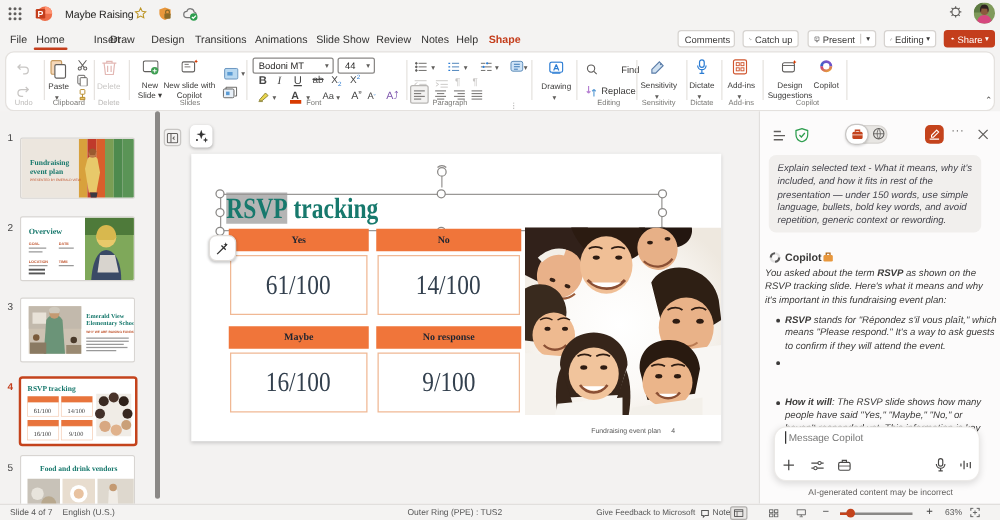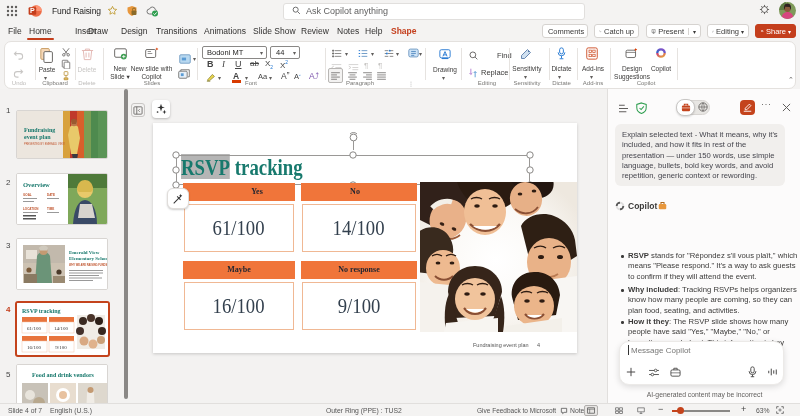--- a/index.html
+++ b/index.html
@@ -34,21 +34,21 @@
 .thumb { position:absolute; left:16px; width:92px; height:50px; background:#fff; border:1px solid #d8d5d2; border-radius:2px; overflow:hidden; }
 #scrollbar { position:absolute; left:124px; top:0px; width:4px; height:310px; background:#8a8886; border-radius:2px; }
 
 #canvas { position:absolute; left:128px; top:0; width:482px; height:314px; background:#f3f2f1; }
 #slide { position:absolute; left:25px; top:34px; width:424px; height:230px; background:#fff; box-shadow:0 1px 3px rgba(0,0,0,.18); }
 
 #copilot { position:absolute; left:607px; top:0; width:193px; height:314px; background:#fcfbfb; border-left:1px solid #e1dfdd; }
 .hdrtxt { font-family:"Liberation Serif",serif; font-weight:bold; font-size:8px; color:#1e2430; text-align:center; }
 .cellbody { border:1px solid #f0b894; display:flex; align-items:center; justify-content:center; }
 .cellbody span { font-family:"Liberation Serif",serif; font-size:22px; color:#33404e; transform:scaleX(.85); }
-.cp-txt { position:absolute; font-size:7.7px; color:#3b3a39; line-height:10.3px; }
+.cp-txt { position:absolute; font-size:7.7px; color:#3b3a39; line-height:10.3px;font-style:italic; }
 
 
 #statusbar { position:absolute; left:0; top:403px; width:800px; height:13px; background:#f4f3f2; border-top:1px solid #e1dfdd; font-size:6.8px; color:#555; }
 </style>
 </head>
 <body>
 
 <div id="topbar">
 
   <svg class="abs" style="left:6px;top:5px" width="12" height="12" viewBox="0 0 12 12">
@@ -64,41 +64,37 @@
         <circle cx="10" cy="10" r="1.2"></circle>
       </g>
   </svg>
 
   <svg class="abs" style="left:28px;top:4px" width="14" height="14" viewBox="0 0 14 14">
     <circle cx="8" cy="7" r="5.8" fill="#ed6c47"></circle>
     <path d="M8 1.2A5.8 5.8 0 0 1 13.8 7H8z" fill="#ff9473"></path>
     <rect x="0.6" y="3.2" width="7.6" height="7.6" rx="1" fill="#c43e1c"></rect>
     <text x="4.4" y="9.4" font-size="7" fill="#fff" font-weight="bold" text-anchor="middle" font-family="Liberation Sans">P</text>
   </svg>
-  <div class="abs" style="left:52px;top:6px;font-size:8.5px;color:#252423;letter-spacing:-.1px">Fund Raising</div>
+  <div class="abs" style="left:52px;top:6px;font-size:8.5px;color:#252423;letter-spacing:-.1px">Maybe Raising</div>
 
   <svg class="abs" style="left:107px;top:5px" width="11" height="11" viewBox="0 0 24 24">
       <path d="M12 3l2.7 5.8 6.3.8-4.6 4.3 1.2 6.2L12 17l-5.6 3.1 1.2-6.2L3 9.6l6.3-.8z" fill="none" stroke="#bd9628" stroke-width="1.8"></path>
     </svg>
 
   <svg class="abs" style="left:126px;top:5px" width="12" height="12" viewBox="0 0 24 24">
       <path d="M12 2l9 3v6c0 5-4 9-9 11-5-2-9-6-9-11V5z" fill="#e8973c"></path>
       <rect x="11" y="11" width="10" height="9" rx="2" fill="#8a6a28"></rect>
       <path d="M13 11v-2a3 3 0 0 1 6 0v2" fill="none" stroke="#8a6a28" stroke-width="2"></path>
     </svg>
 
   <svg class="abs" style="left:146px;top:5px" width="13" height="12" viewBox="0 0 26 24">
       <path d="M7 18a5 5 0 0 1 0-10 6 6 0 0 1 11.6 1.2A4.5 4.5 0 0 1 18 18z" fill="none" stroke="#777" stroke-width="2"></path>
       <circle cx="18" cy="17" r="6" fill="#2e9e4f"></circle>
       <path d="M15 17l2.2 2.2L21.5 15" stroke="#fff" stroke-width="2" fill="none"></path>
     </svg>
-  <div id="searchbox"><span class="mag"><svg width="9" height="9" viewBox="0 0 16 16" style="vertical-align:-1px">
-          <circle cx="6.5" cy="6.5" r="4.5" fill="none" stroke="#616161" stroke-width="1.6"></circle>
-          <path d="M10 10l4 4" stroke="#616161" stroke-width="1.6"></path>
-        </svg></span>Ask Copilot anything</div>
 
   <svg class="abs" style="left:759px;top:4px" width="11" height="11" viewBox="0 0 24 24">
     <g stroke="#605e5c" stroke-width="2" fill="none">
       <circle cx="12" cy="12" r="6.5"></circle>
       <path d="M12 2v4M12 18v4M2 12h4M18 12h4M4.9 4.9l2.8 2.8M16.3 16.3l2.8 2.8M19.1 4.9l-2.8 2.8M7.7 16.3l-2.8 2.8"></path>
     </g>
     <circle cx="12" cy="12" r="2.6" fill="#f4f3f2" stroke="none"></circle>
   </svg>
 
   <svg class="abs" style="left:779px;top:2px" width="17" height="17" viewBox="0 0 17 17">
@@ -551,21 +547,21 @@
       <svg class="abs" style="left:194px;top:8px" width="13" height="13" viewBox="0 0 13 13">
           <circle cx="6.5" cy="6.5" r="3.4" fill="#fff" stroke="#8a8886"></circle>
           <path d="M10 3a5 5 0 0 0-7 0" fill="none" stroke="#8a8886"></path>
           <path d="M2 1v3h3" fill="none" stroke="#8a8886" stroke-width="0" opacity="0"></path>
         </svg>
 
       <div class="abs" style="left:30px;top:60px;width:112px;height:18px;background:#f0753a"></div>
       <div class="abs" style="left:148px;top:60px;width:116px;height:18px;background:#f0753a"></div>
       <div class="abs" style="left:30px;top:138px;width:112px;height:18px;background:#f0753a"></div>
       <div class="abs" style="left:148px;top:138px;width:116px;height:18px;background:#f0753a"></div>
-      <div class="hdrtxt abs" style="left:48px;top:64px;width:112px">Yes</div>
+      <div class="hdrtxt abs" style="left:30px;top:64px;width:112px">Yes</div>
       <div class="hdrtxt abs" style="left:148px;top:64px;width:108px">No</div>
       <div class="hdrtxt abs" style="left:30px;top:142px;width:112px">Maybe</div>
       <div class="hdrtxt abs" style="left:148px;top:142px;width:116px">No response</div>
       <div class="cellbody abs" style="left:31px;top:81px;width:110px;height:48px">
           <span>61/100</span>
         </div>
       <div class="cellbody abs" style="left:149px;top:81px;width:114px;height:48px">
           <span>14/100</span>
         </div>
       <div class="cellbody abs" style="left:31px;top:159px;width:110px;height:48px">
@@ -692,23 +688,23 @@
         <path d="M13 2a11 11 0 1 0 0 22 11 11 0 0 0 0-22z" fill="#444" opacity=".15"></path>
         <path d="M13 2a11 11 0 0 0-11 11h5a6 6 0 0 1 6-6z" fill="#5a5a5a"></path>
         <path d="M13 24a11 11 0 0 0 11-11h-5a6 6 0 0 1-6 6z" fill="#5a5a5a"></path>
         <circle cx="13" cy="13" r="6" fill="#fcfbfb"></circle>
       </svg>
     <div class="abs" style="left:20px;top:112px;font-size:8.5px;font-weight:bold;color:#3b3a39">Copilot</div>
     <svg class="abs" style="left:50px;top:112px" width="9" height="9" viewBox="0 0 12 12">
         <rect x="1" y="4" width="10" height="7" rx="1.5" fill="#e8973c"></rect>
         <path d="M4 4V2h4v2" fill="none" stroke="#b06a1e" stroke-width="1.4"></path>
       </svg>
+    <div class="cp-txt" style="left:4px;top:125px;width:170px;white-space:nowrap">You asked about the term <b>RSVP</b> as shown on the<br>RSVP tracking slide. Here's what it means and why<br>it's important in this fundraising event plan:</div>
     <div class="cp-txt" style="left:20px;top:162px;width:156px;white-space:nowrap"><b>RSVP</b> stands for "Répondez s'il vous plaît," which<br>means "Please respond." It's a way to ask guests<br>to confirm if they will attend the event.</div>
-    <div class="cp-txt" style="left:20px;top:196px;width:156px;white-space:nowrap"><b>Why included</b>: Tracking RSVPs helps organizers<br>know how many people are coming, so they can<br>plan food, seating, and activities.</div>
-    <div class="cp-txt" style="left:20px;top:228px;width:156px;white-space:nowrap"><b>How it they</b>: The RSVP slide shows how many<br>people have said "Yes," "Maybe," "No," or<br>haven't responded yet. This information is key</div>
+    <div class="cp-txt" style="left:20px;top:228px;width:156px;white-space:nowrap"><b>How it will</b>: The RSVP slide shows how many<br>people have said "Yes," "Maybe," "No," or<br>haven't responded yet. This information is key</div>
     <div class="abs" style="left:13px;top:166px;width:2.5px;height:2.5px;border-radius:50%;background:#3b3a39"></div>
     <div class="abs" style="left:13px;top:200px;width:2.5px;height:2.5px;border-radius:50%;background:#3b3a39"></div>
     <div class="abs" style="left:13px;top:232px;width:2.5px;height:2.5px;border-radius:50%;background:#3b3a39"></div>
 
     <div class="abs" style="left:11px;top:252px;width:165px;height:44px;background:#fff;border:1px solid #eceae8;border-radius:10px;box-shadow:0 2px 6px rgba(0,0,0,.13)"></div>
     <div class="abs" style="left:20px;top:256px;width:1px;height:10px;background:#333"></div>
     <div class="abs" style="left:23px;top:257px;font-size:8px;color:#767675">Message Copilot</div>
     <svg class="abs" style="left:18px;top:278px" width="10" height="10" viewBox="0 0 12 12">
         <path d="M6 1v10M1 6h10" stroke="#4a4948" stroke-width="1.2"></path>
       </svg>

